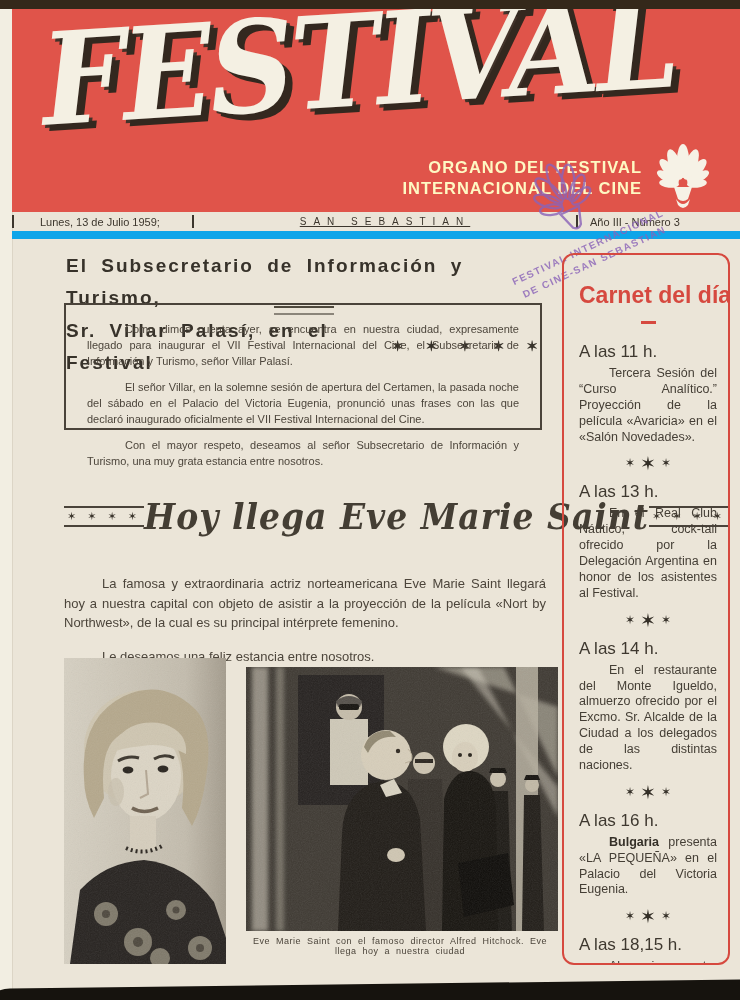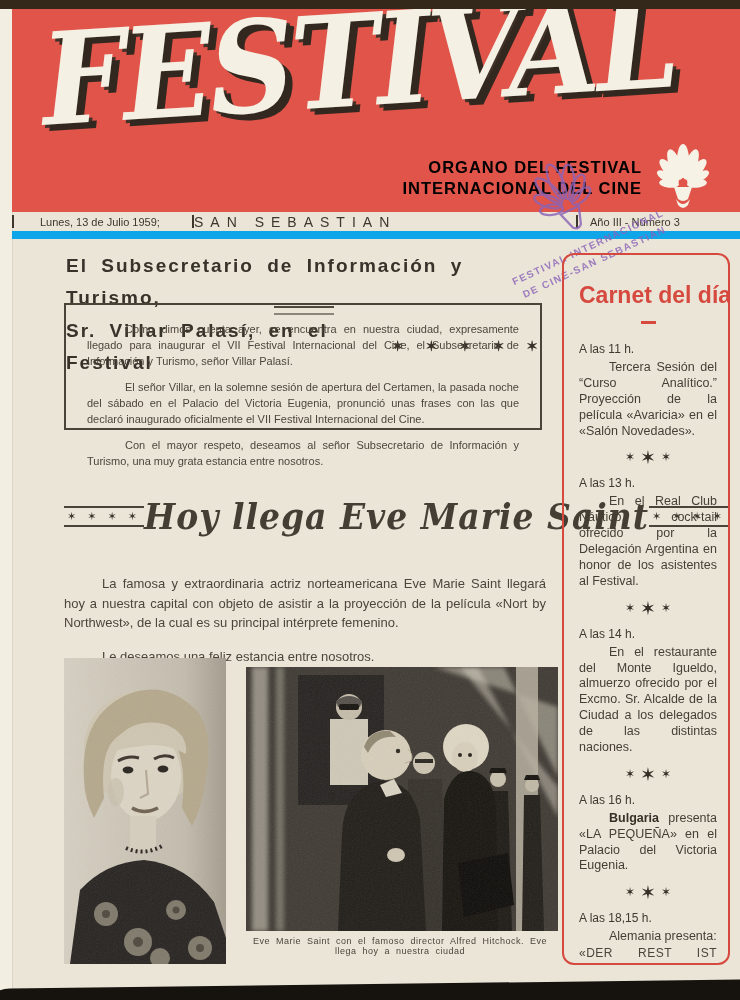--- a/index.html
+++ b/index.html
@@ -19,33 +19,33 @@
   .masthead{
     position:absolute;left:26px;top:8px;width:690px;
     font-family:"DejaVu Serif",serif;font-weight:bold;font-style:italic;
     font-size:118px;line-height:1;letter-spacing:-3px;color:#f4f0e3;
     transform:rotate(-3.5deg) scaleY(1.08);transform-origin:left top;
     text-shadow:7px 6px 0 #33281f,3px 3px 0 #42332a;
     white-space:nowrap;
   }
   .organ{
     position:absolute;right:98px;top:148px;text-align:right;
-    font-weight:bold;font-size:16.5px;line-height:1.3;letter-spacing:1px;color:#000000;
+    font-weight:bold;font-size:16.5px;line-height:1.3;letter-spacing:1px;color:#fef9c3;
   }
   .shell{position:absolute;right:22px;top:130px;width:70px;height:72px;}
 
   
   .dateline{
     position:absolute;left:12px;top:212px;width:728px;height:19px;
     display:flex;align-items:center;border-bottom:8px solid #0ea5e9;
     font-size:11px;color:#3c362d;
   }
   .dl-tick{width:2px;height:13px;background:#3c362d;}
   .dl-date{width:152px;padding-left:26px;}
-  .dl-city{flex:1;letter-spacing:7px;font-size:14px;}
+  .dl-city{flex:1;text-align:center;letter-spacing:7px;font-size:10px;text-decoration:underline;}
   .dl-issue{width:150px;padding-left:12px;}
 
   
   .stamp{position:absolute;left:468px;top:148px;width:220px;height:160px;transform:rotate(-25deg);color:#8a63b8;opacity:.8;}
   .stamp svg{position:absolute;left:58px;top:6px;width:104px;height:86px;}
   .stamp-l1,.stamp-l2{position:absolute;font-size:10px;font-weight:bold;letter-spacing:1.5px;white-space:nowrap;}
   .stamp-l1{left:28px;top:96px;}
   .stamp-l2{left:32px;top:112px;}
 
   
@@ -77,21 +77,21 @@
   .caption{position:absolute;left:240px;top:936px;width:320px;font-size:9px;letter-spacing:0.5px;word-spacing:3px;color:#4c453b;text-align:center;}
 
   
   .sidebar{
     position:absolute;left:562px;top:253px;width:168px;height:712px;box-sizing:border-box;
     border:2.5px solid #d6493f;border-radius:12px;
     padding:26px 11px 8px 15px;overflow:hidden;
   }
   .sb-title{color:#d6493f;font-weight:bold;font-size:23px;letter-spacing:0;transform:scaleY(1.05);transform-origin:left top;white-space:nowrap;}
   .sb-dash{width:15px;height:3px;background:#d6493f;margin:13px auto 18px auto;}
-  .sb-time{font-size:12px;color:#3e382f;margin:0 0 4px 0;}
+  .sb-time{font-size:17px;color:#3e382f;margin:0 0 4px 0;}
   .sb-body{margin:0;font-size:12.5px;line-height:1.27;color:#443e35;text-indent:30px;text-align:justify;}
   .sb-body b{color:#353028;}
   .sb-film{display:block;text-indent:0;font-size:12px;letter-spacing:0.5px;color:#4a443a;margin-top:1px;}
   .sb-sep{text-align:center;margin:9px 0 9px 0;color:#332e26;line-height:1;}
   .sb-sep .s-side{font-size:12px;vertical-align:3px;padding:0 5px;}
   .sb-sep .s-mid{font-size:19px;}
 </style>
 </head>
 <body>
 

